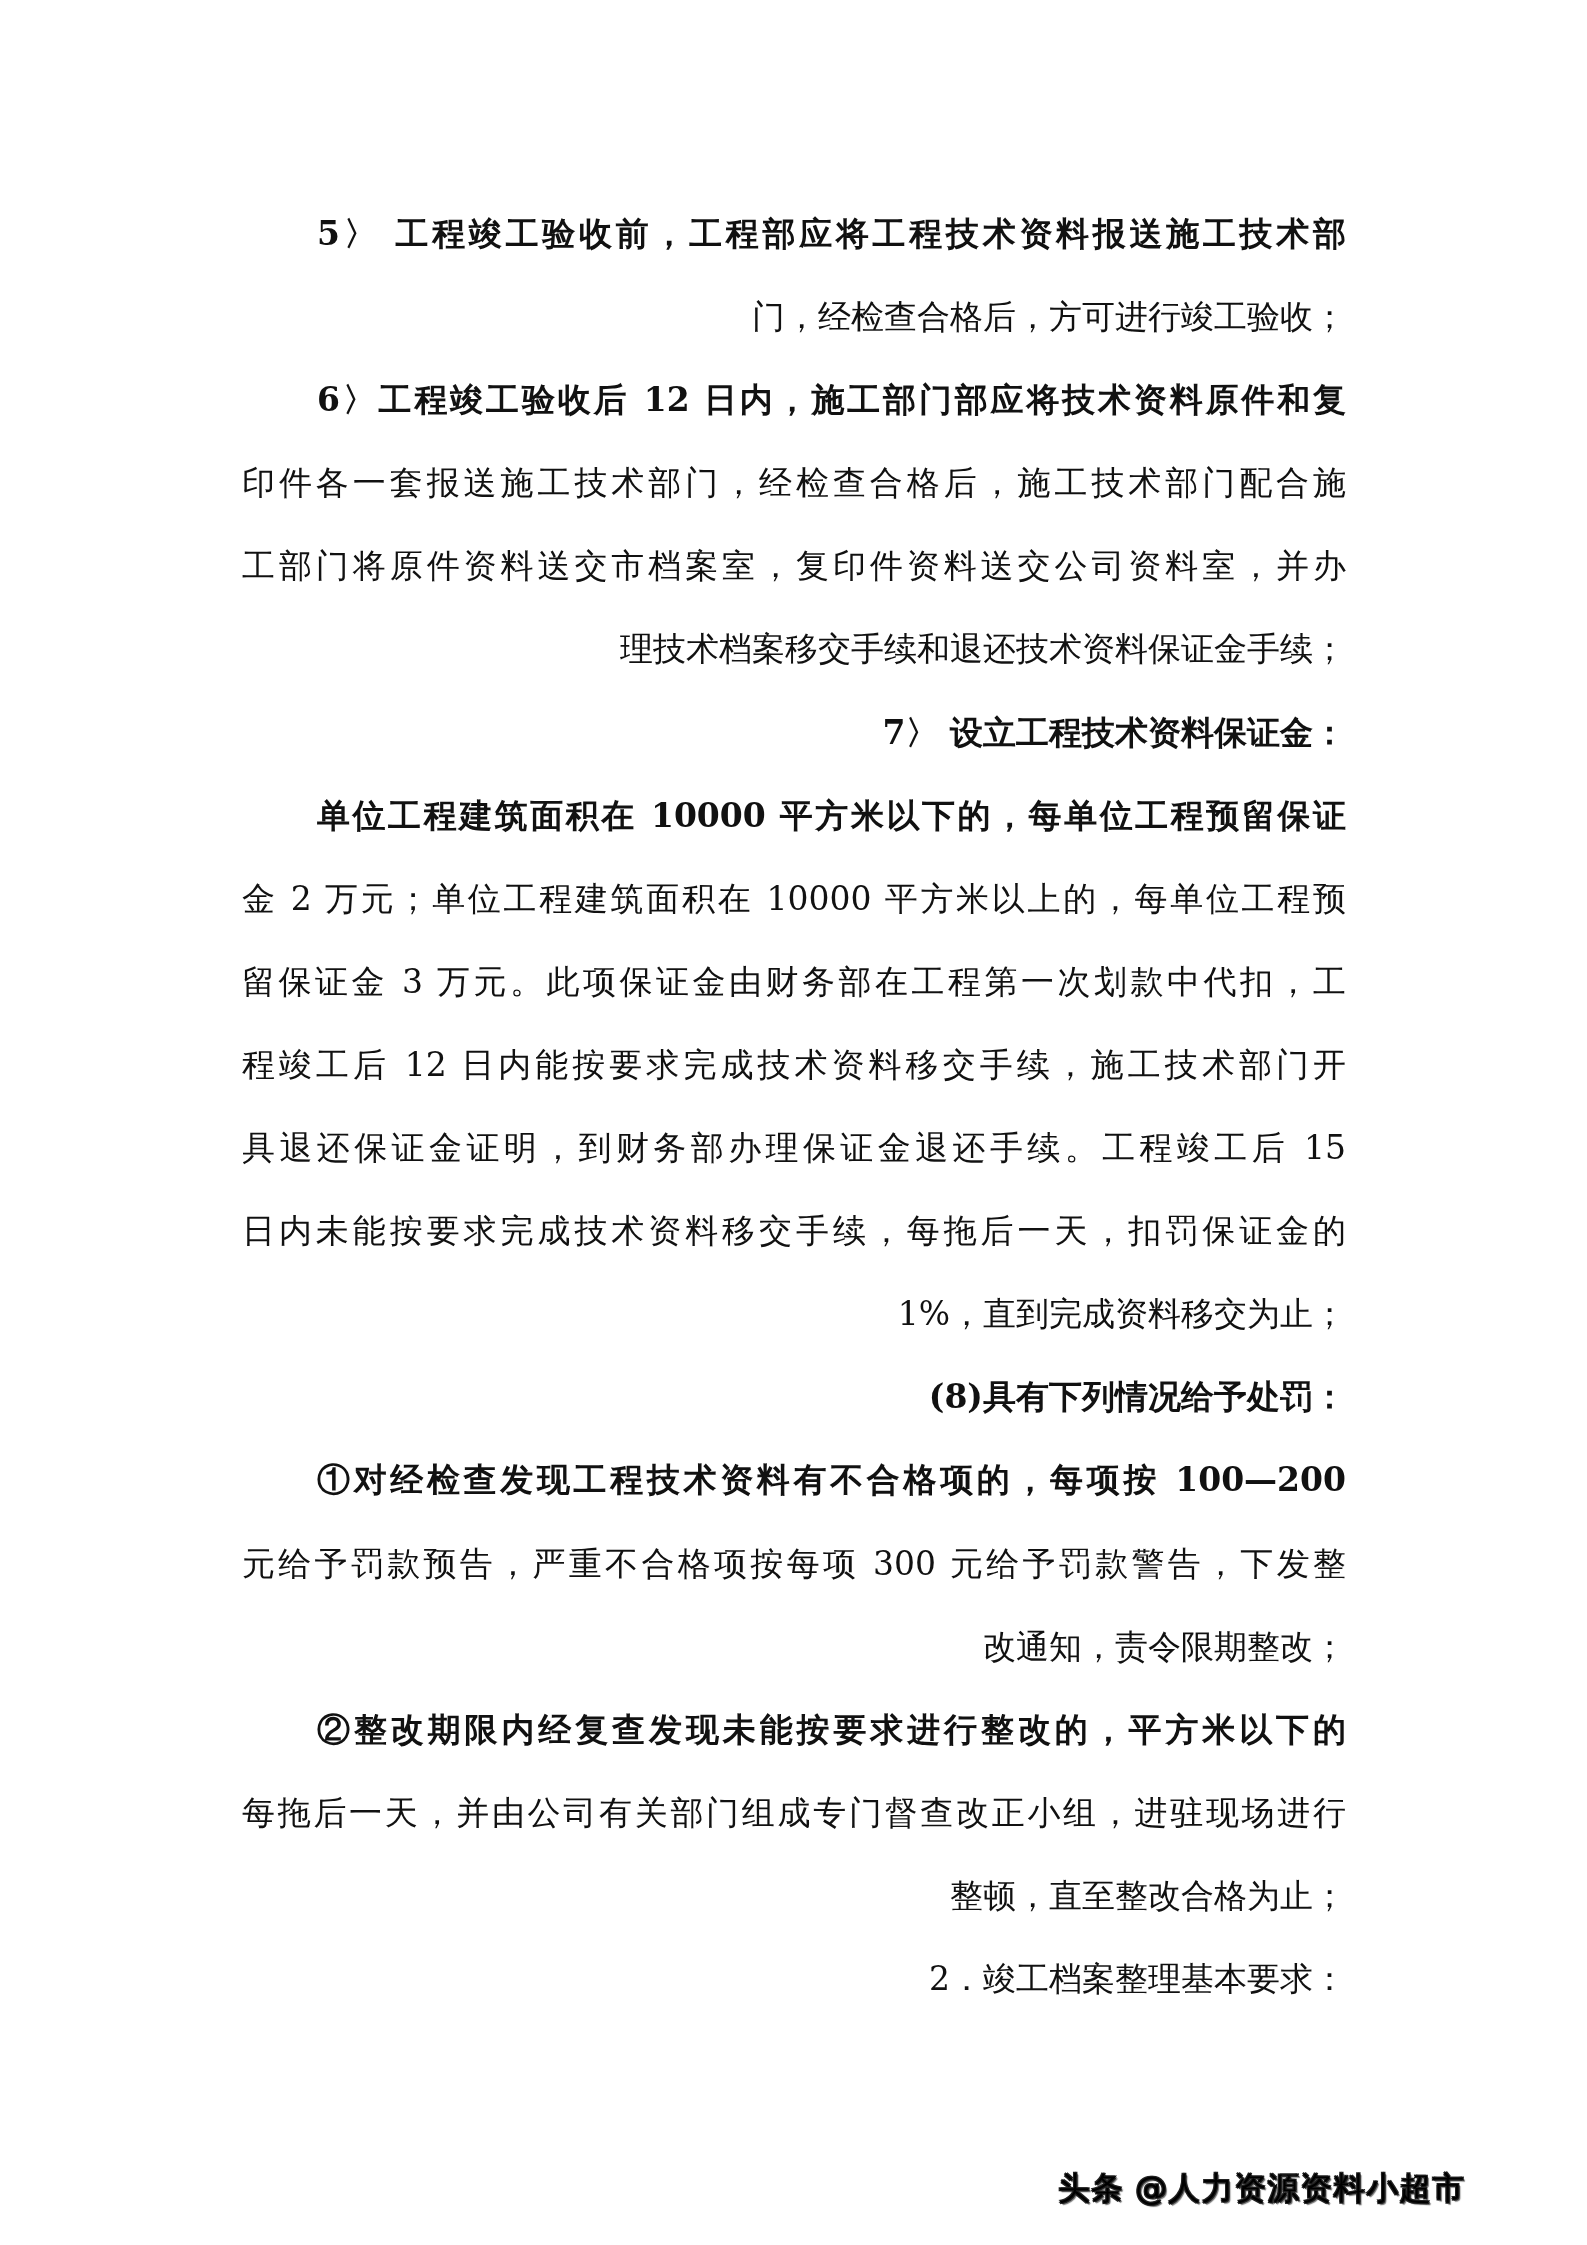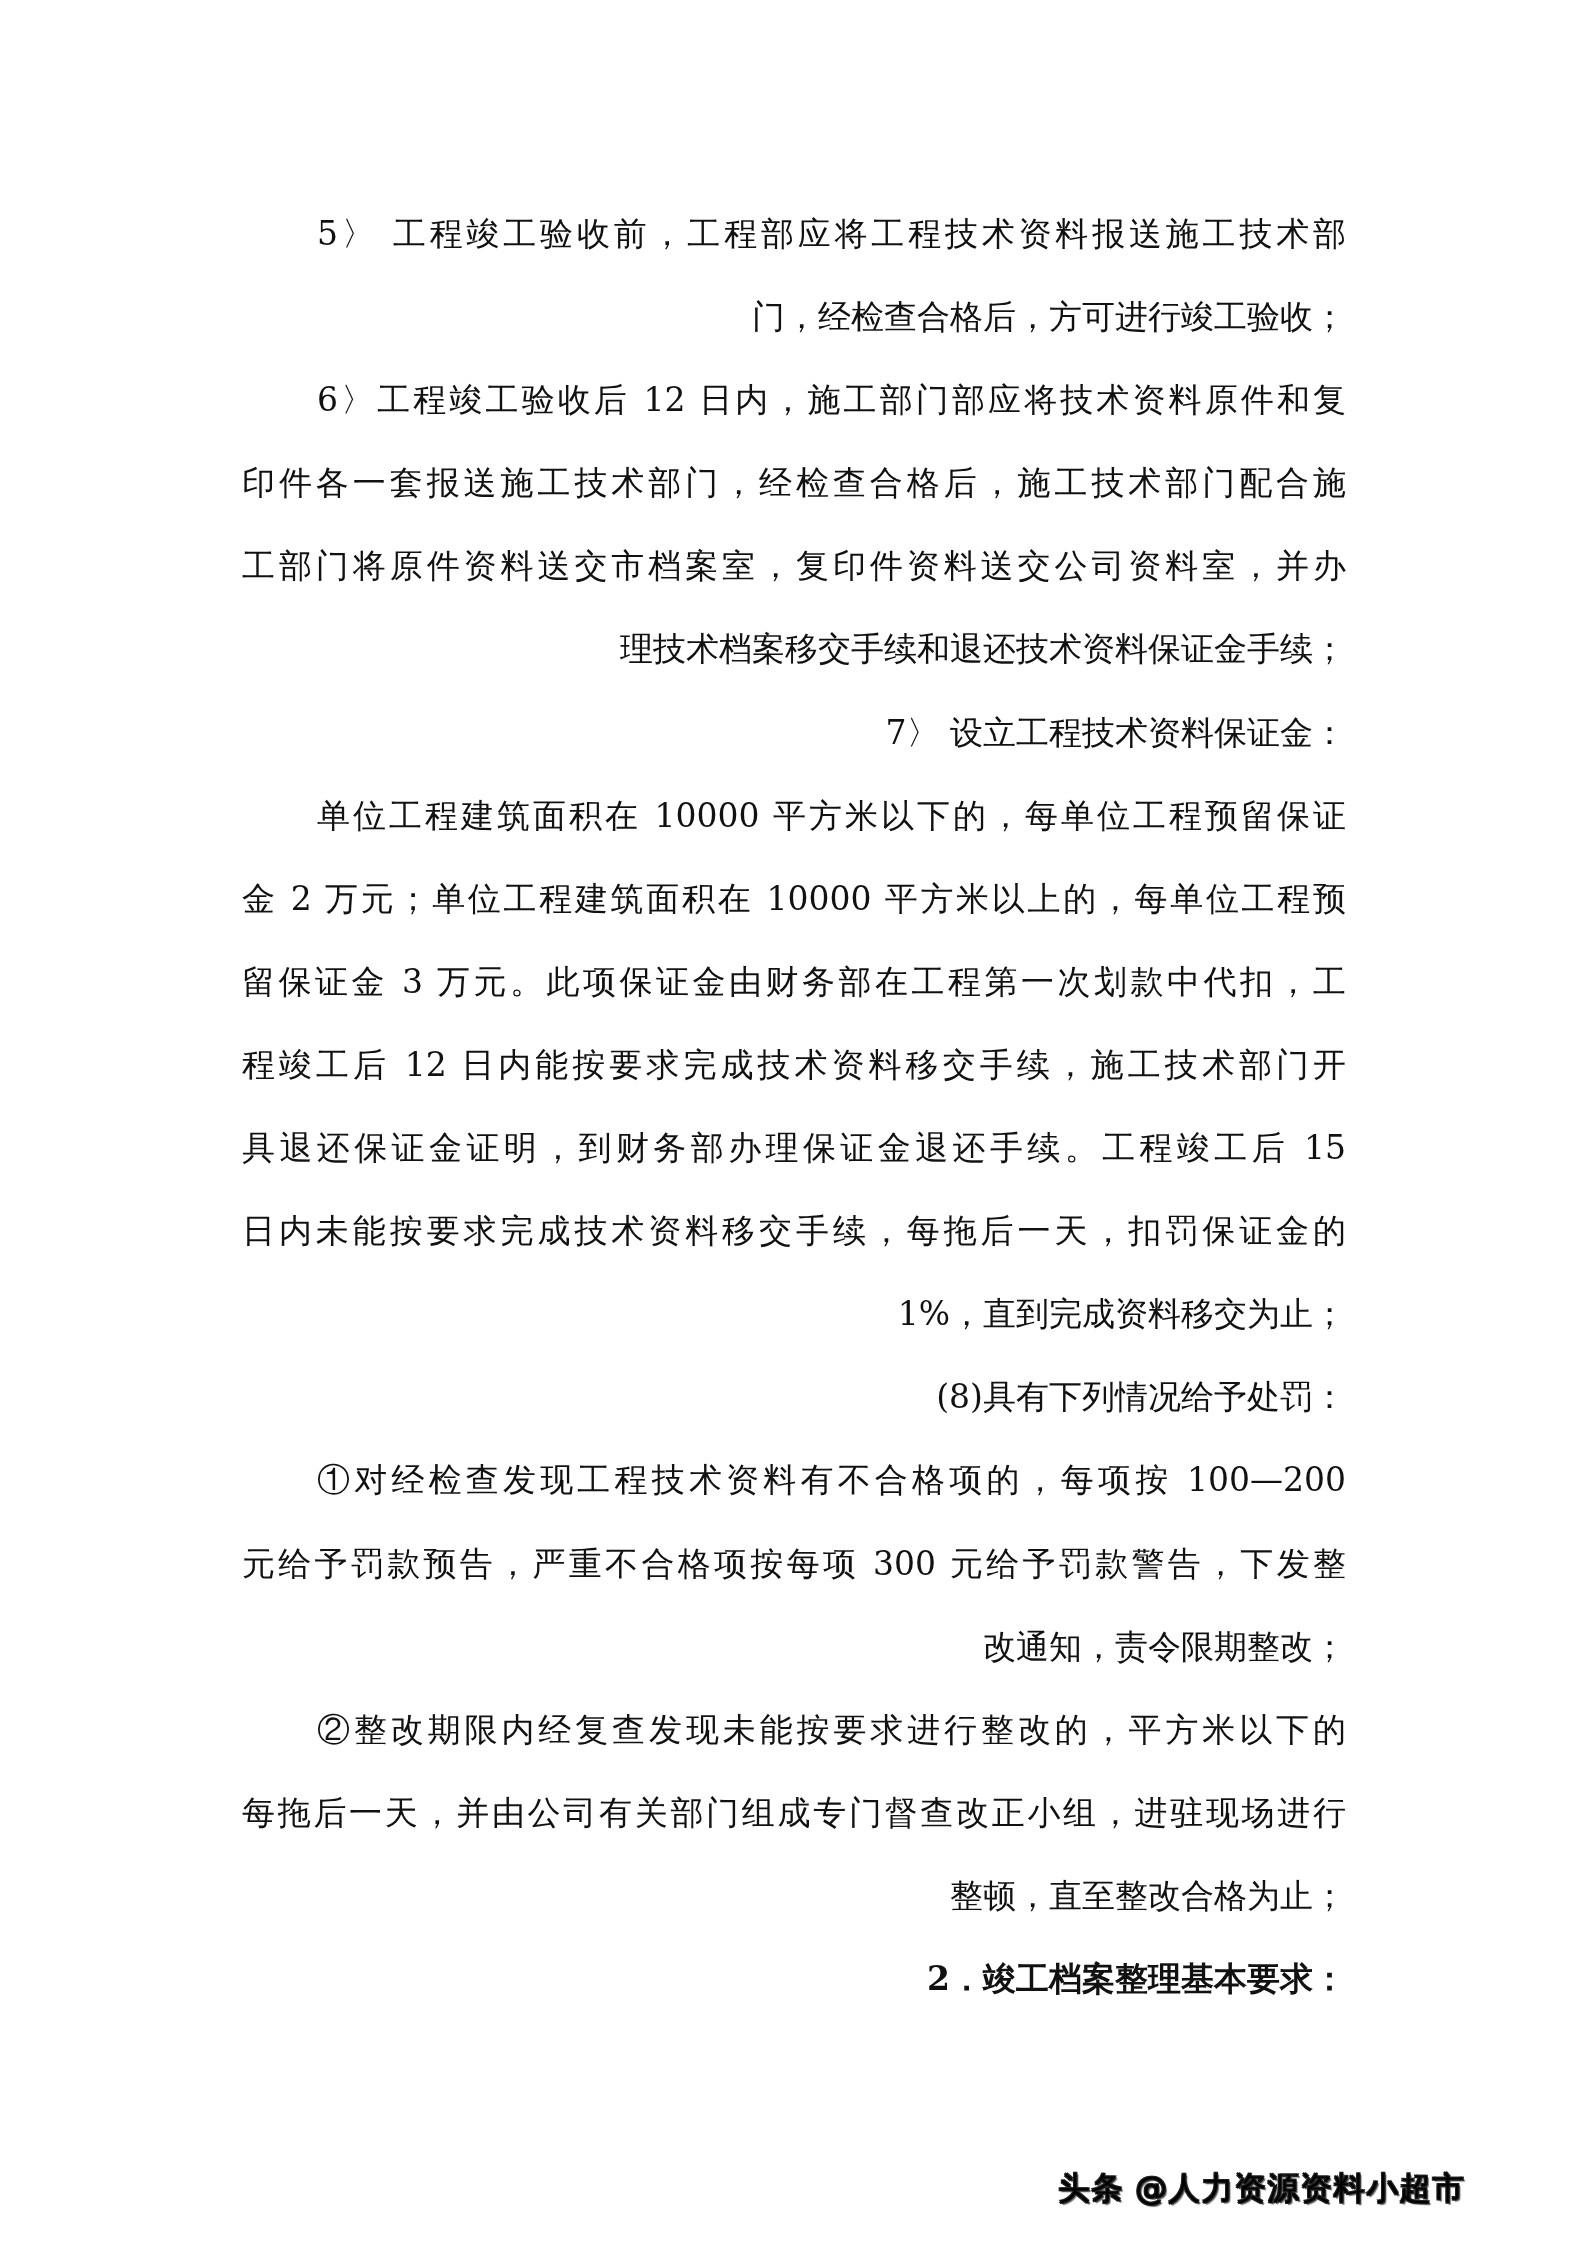--- a/index.html
+++ b/index.html
@@ -37,23 +37,24 @@
       overflow: visible;
       letter-spacing: 0;
       text-align: right;
     }
     .line.full {
       text-align: justify;
       text-align-last: justify;
     }
     .line.indent {
       padding-left: 75px;
+      font-weight: bold;
     }
     .line.bold {
-      font-weight: bold;
+      font-weight: normal;
     }
     .watermark {
       position: absolute;
       left: 1058px;
       top: 2164px;
       font-family: "DejaVu Sans", "Liberation Sans", sans-serif;
       font-size: 32px;
       line-height: 48px;
       color: #000000;
       letter-spacing: 1px;

